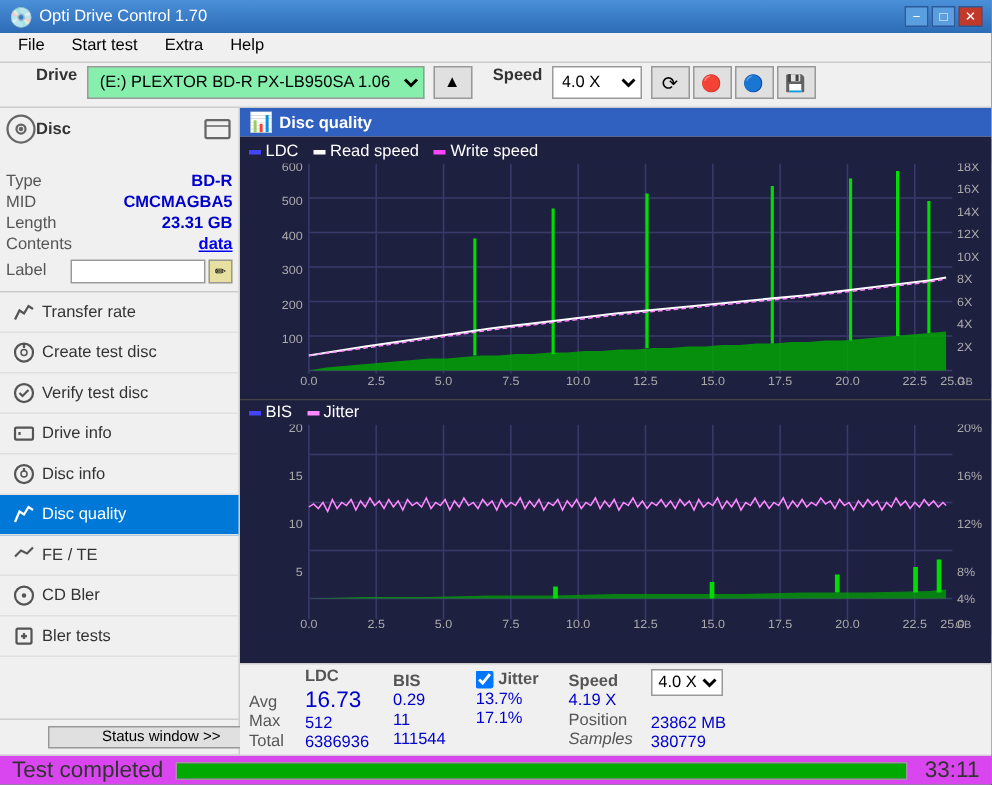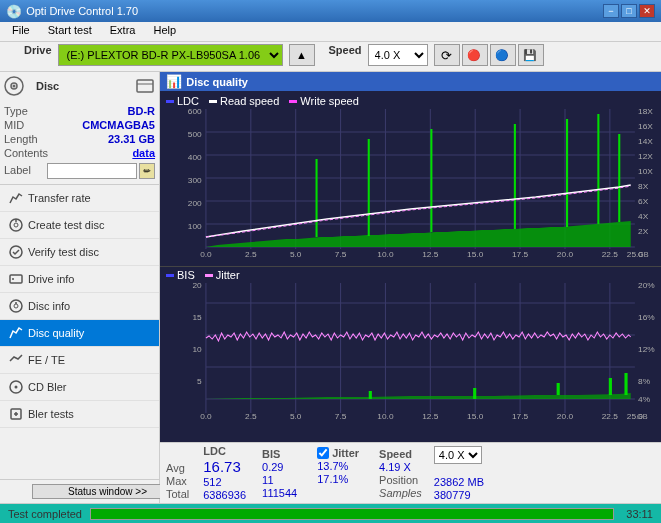--- a/index.html
+++ b/index.html
@@ -12,52 +12,52 @@
     .title-bar-btn { width: 16px; height: 14px; background: #5a9ee0; border: 1px solid #2a5a9a; color: white; font-size: 9px; display: flex; align-items: center; justify-content: center; cursor: pointer; }
     .title-bar-btn.close { background: #c0392b; }
 
     
     .menu-bar { background: #f0f0f0; border-bottom: 1px solid #ccc; height: 20px; display: flex; padding: 0 4px; gap: 2px; }
     .menu-item { padding: 2px 8px; font-size: 11px; cursor: pointer; color: #000; }
 
     
     .drive-bar { background: #f0f0f0; border-bottom: 1px solid #ccc; height: 30px; display: flex; padding: 2px 24px; gap: 6px; font-size: 11px; }
     .drive-label { font-weight: bold; color: #333; }
-    .drive-select { height: 22px; border: 1px solid #999; background: #84cc16; font-size: 11px; min-width: 200px; padding: 0 4px; }
+    .drive-select { height: 22px; border: 1px solid #999; background: #86efac; font-size: 11px; min-width: 200px; padding: 0 4px; }
     .drive-btn { height: 22px; width: 26px; background: #e0e0e0; border: 1px solid #999; cursor: pointer; display: flex; align-items: center; justify-content: center; }
     .speed-label { font-weight: bold; color: #333; margin-left: 8px; }
     .speed-select { height: 22px; border: 1px solid #999; background: white; font-size: 11px; width: 60px; padding: 0 2px; }
     .speed-btns { display: flex; gap: 2px; }
     .speed-icon-btn { height: 22px; width: 26px; background: #e0e0e0; border: 1px solid #999; cursor: pointer; display: flex; align-items: center; justify-content: center; font-size: 13px; }
 
     
     .main-content { display: flex; height: calc(523px - 22px - 20px - 30px - 20px); }
 
     
     .sidebar { width: 160px; background: #f0f0f0; border-right: 1px solid #ccc; display: flex; flex-direction: column; }
     .disc-info-panel { padding: 4px; border-bottom: 1px solid #ccc; }
-    .disc-info-header { display: flex; align-items: center; gap: 12px; font-weight: bold; color: #333; margin-bottom: 8px; font-size: 11px; justify-content: center; }
+    .disc-info-header { display: flex; align-items: center; gap: 0; font-weight: bold; color: #333; margin-bottom: 18px; font-size: 11px; justify-content: center; }
     .disc-icon { width: 20px; height: 20px; }
     .disc-info-row { display: flex; justify-content: space-between; align-items: center; padding: 1px 0; font-size: 11px; }
     .disc-info-label { color: #555; }
     .disc-info-value { color: #0000cc; font-weight: bold; }
     .disc-info-value.data-link { color: #0000ee; text-decoration: underline; cursor: pointer; }
     .label-input-row { display: flex; align-items: center; gap: 2px; margin-top: 2px; }
     .label-input { height: 16px; border: 1px solid #999; width: 90px; font-size: 10px; padding: 0 2px; }
     .label-edit-btn { height: 16px; width: 16px; background: #e8e0a0; border: 1px solid #999; cursor: pointer; font-size: 9px; display: flex; align-items: center; justify-content: center; }
 
     
     .nav-item { display: flex; align-items: center; gap: 4px; padding: 5px 8px; cursor: pointer; font-size: 11px; color: #333; border-bottom: 1px solid #e0e0e0; }
     .nav-item.active { background: #0078d7; color: white; }
     .nav-item.active .nav-icon { color: white; }
     .nav-icon { width: 16px; height: 16px; display: flex; align-items: center; justify-content: center; font-size: 11px; color: #555; }
     .nav-icon svg { width: 14px; height: 14px; }
 
     
-    .status-bar { height: 20px; background: #14b8a6; border-top: 1px solid #ccc; display: flex; align-items: center; padding: 0 8px; gap: 8px; font-size: 11px; }
+    .status-bar { height: 20px; background: #d946ef; border-top: 1px solid #ccc; display: flex; align-items: center; padding: 0 8px; gap: 8px; font-size: 15px; }
     .status-text { color: #333; }
     .progress-bar-container { flex: 1; height: 12px; background: #e0e0e0; border: 1px solid #999; }
     .progress-bar-fill { height: 100%; background: #00aa00; }
     .status-time { color: #333; margin-left: 4px; }
     .status-window-btn { padding: 1px 6px; font-size: 10px; background: #e0e0e0; border: 1px solid #999; cursor: pointer; white-space: nowrap; margin-left: 28px; }
 
     
     .chart-area { flex: 1; background: white; overflow: hidden; display: flex; flex-direction: column; }
     .chart-header { background: #3060c0; color: white; padding: 2px 6px; font-size: 11px; font-weight: bold; display: flex; align-items: center; gap: 4px; }
     .chart-header-icon { font-size: 13px; }

